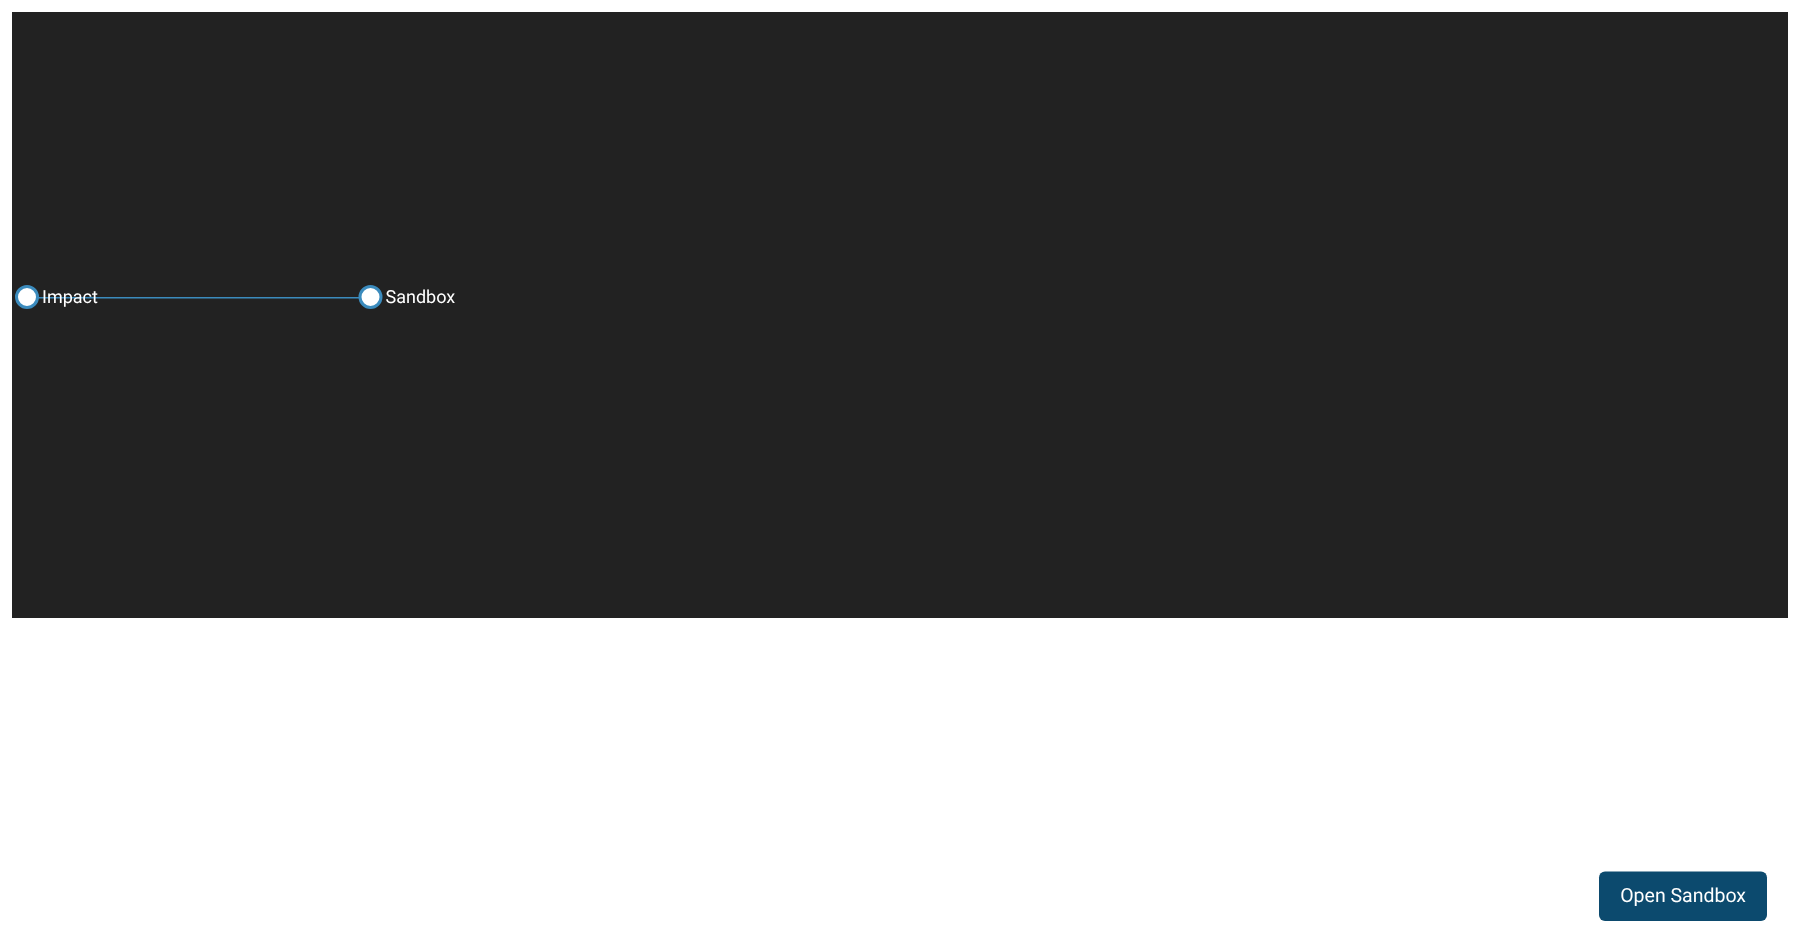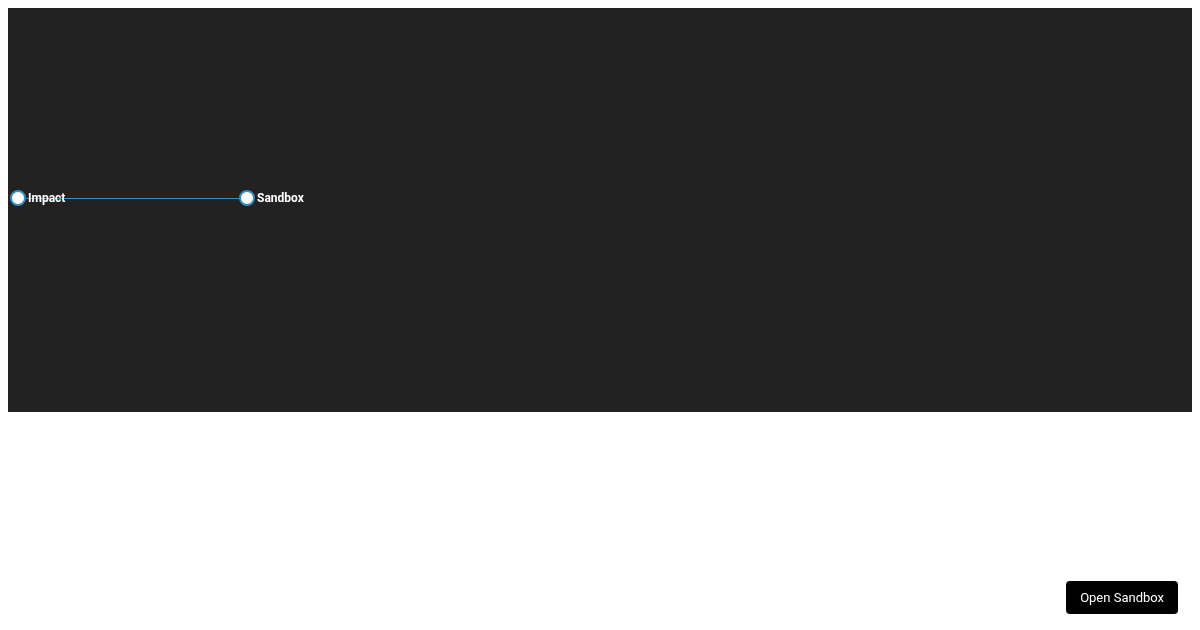--- a/index.html
+++ b/index.html
@@ -50,35 +50,34 @@
       border-radius: 50%;
       background: #ffffff;
       border: 2px solid #3b8bbd;
       flex-shrink: 0;
     }
     .node-label {
       color: #ffffff;
       font-size: 12px;
       margin-left: 2px;
       white-space: nowrap;
-      font-weight: bold;
     }
     .node-impact {
       top: 182px;
       left: 2px;
     }
     .node-output {
       top: 182px;
       left: 231px;
     }
     .open-sandbox-btn {
       position: absolute;
       right: 22px;
       bottom: 16px;
-      background: #000000;
+      background: #0c4a6e;
       color: #ffffff;
       border: none;
       border-radius: 4px;
       padding: 9px 14px;
       font-size: 13px;
       cursor: pointer;
       font-family: inherit;
     }
   </style>
 </head>

